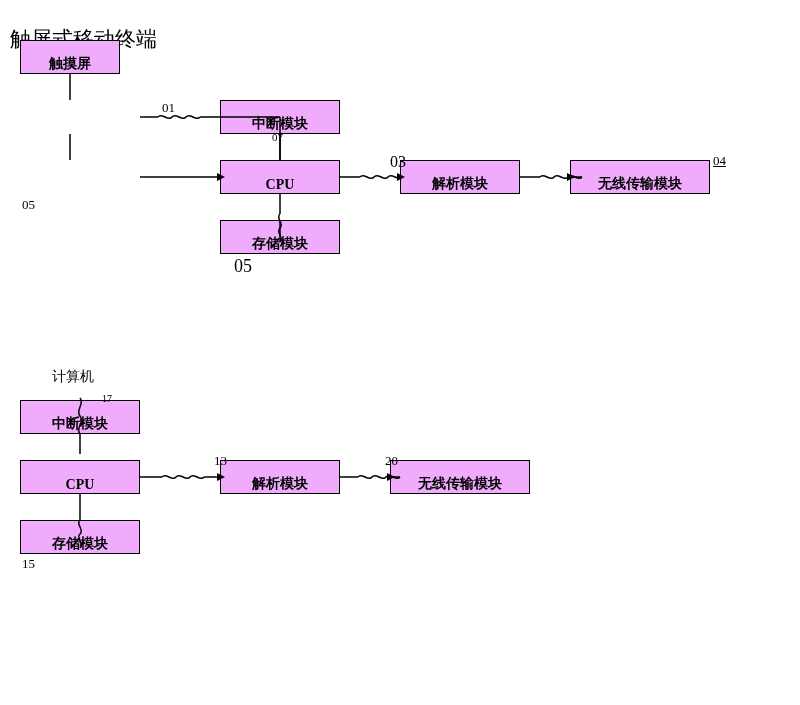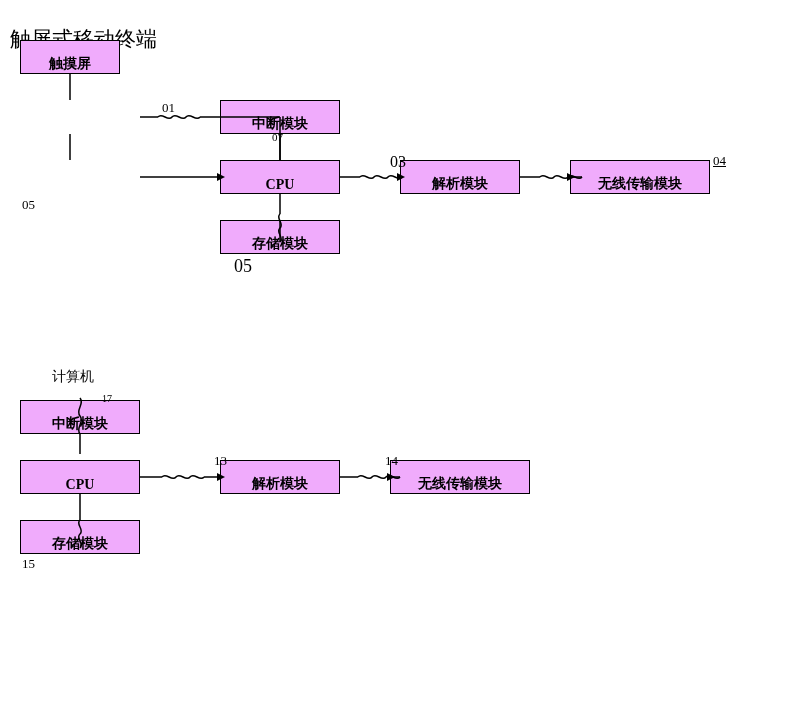--- a/index.html
+++ b/index.html
@@ -101,21 +101,21 @@
   <div class="box" style="left:220px; top:460px; width:120px; height:34px;">
     <span>解析模块</span>
   </div>
 
   <div class="box" style="left:390px; top:460px; width:140px; height:34px;">
     <span>无线传输模块</span>
   </div>
 
   <div style="position:absolute; left:102px; top:393px; font-size:10px;">17</div>
   <div style="position:absolute; left:214px; top:453px; font-size:13px;">13</div>
-  <div style="position:absolute; left:385px; top:453px; font-size:13px;">14</div>
+  <div style="position:absolute; left:385px; top:453px; font-size:13px;">20</div>
   <div style="position:absolute; left:22px; top:556px; font-size:13px;">15</div>
 
   <svg class="lines">
 
     <line x1="70" y1="74" x2="70" y2="100" stroke="#000" stroke-width="1.5"></line>
 
     <line x1="70" y1="134" x2="70" y2="160" stroke="#000" stroke-width="1.5"></line>
 
     <line x1="140" y1="117" x2="158" y2="117" stroke="#000" stroke-width="1.5"></line>
 

